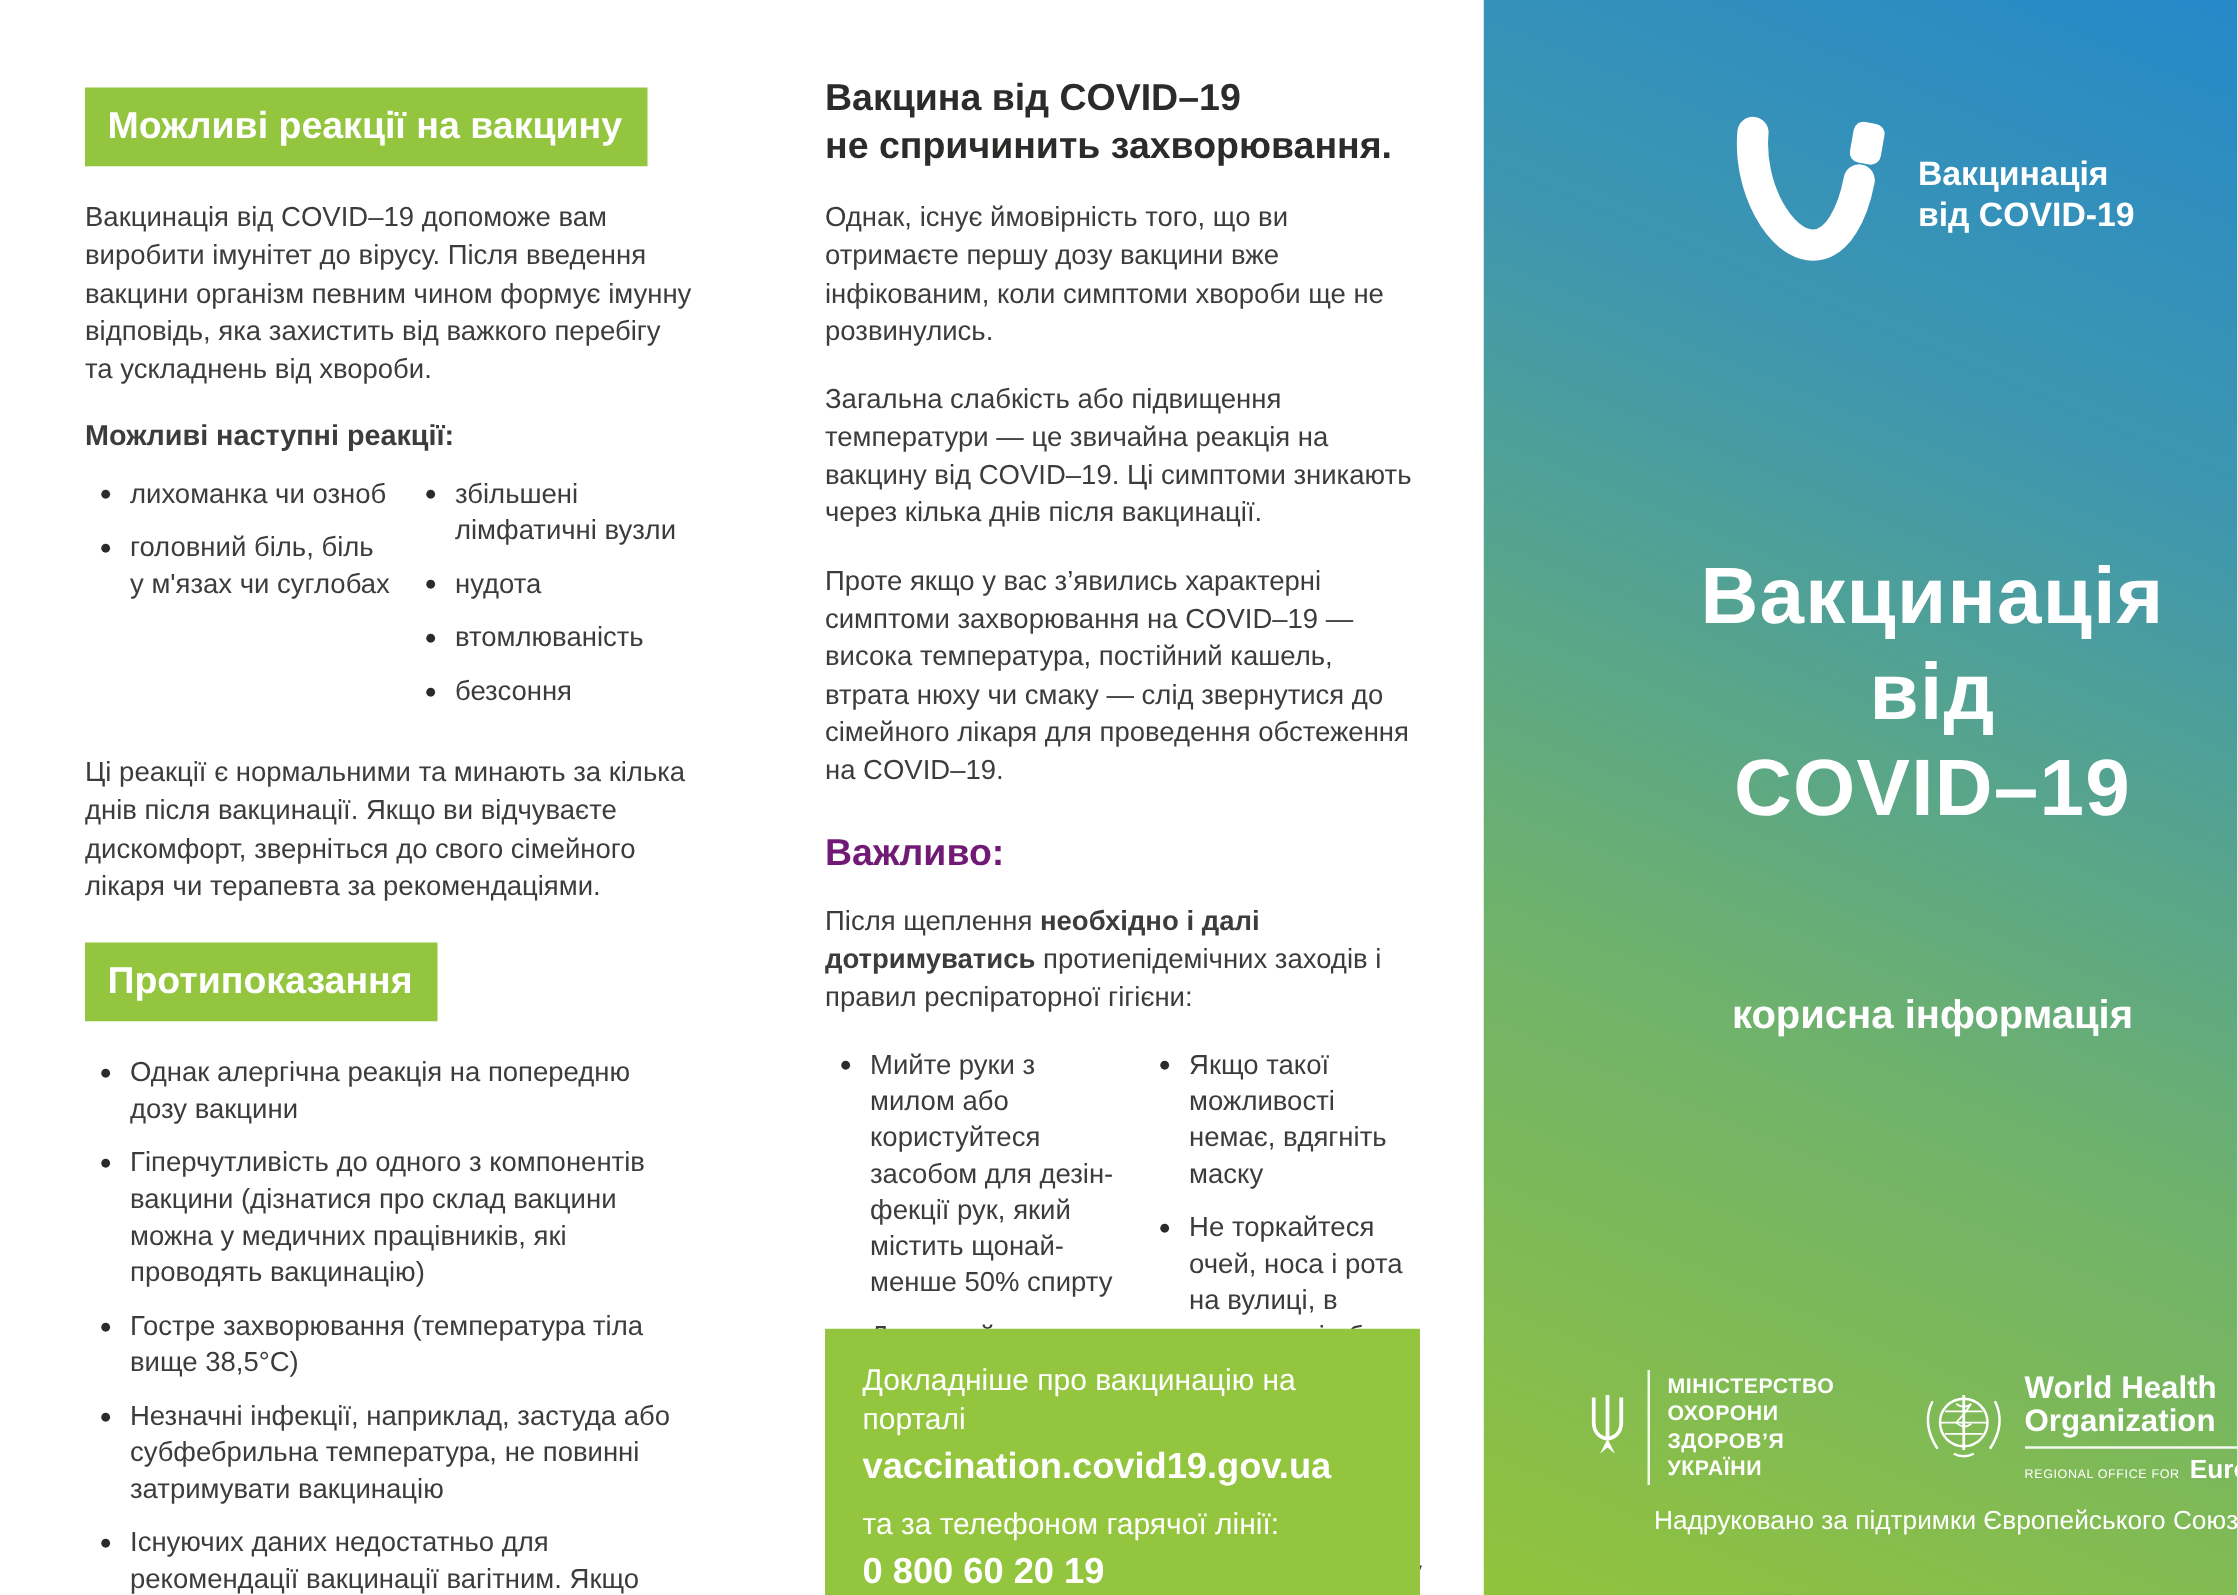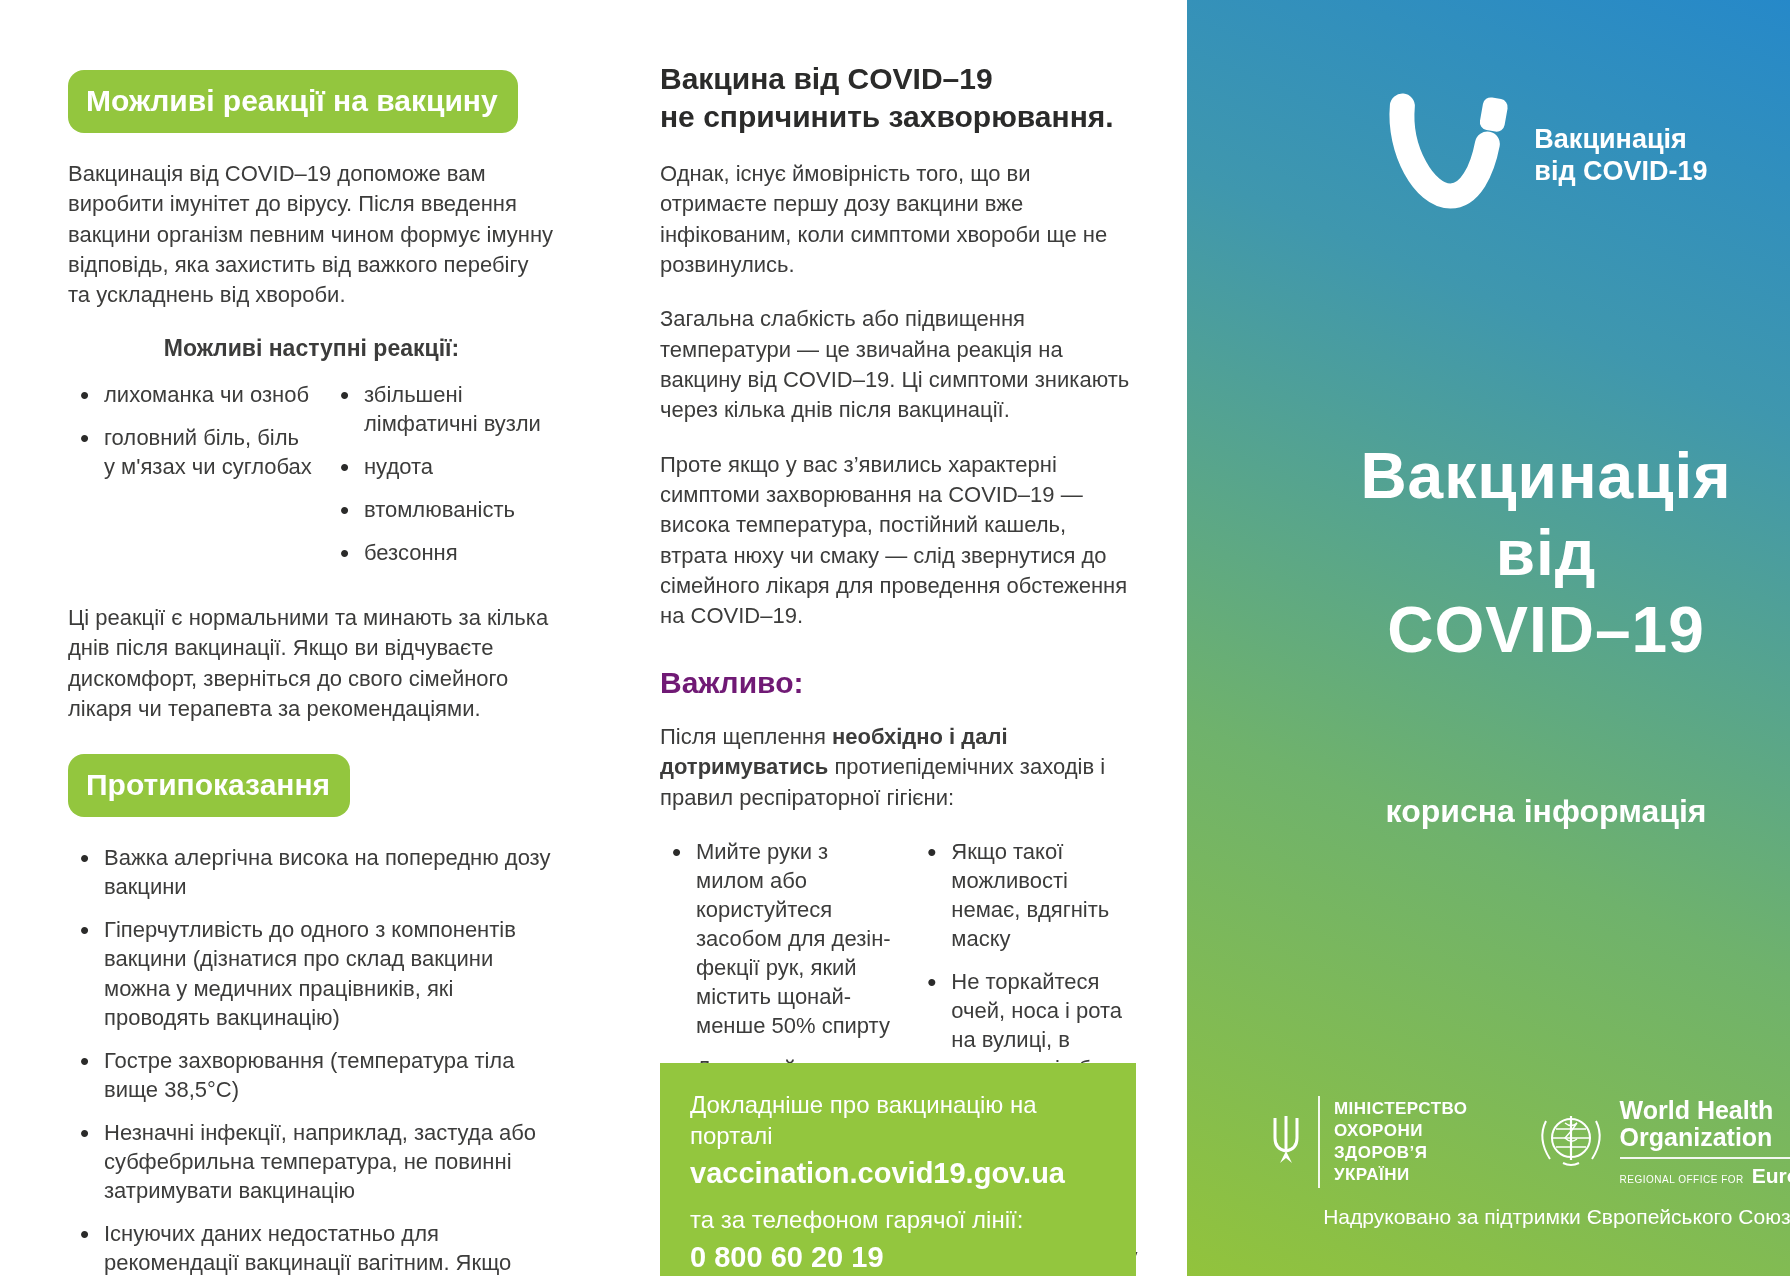--- a/index.html
+++ b/index.html
@@ -6,25 +6,25 @@
   .page{
     position:relative;width:1790px;height:1276px;background:#ffffff;overflow:hidden;
     font-family:"Liberation Sans","DejaVu Sans",sans-serif;color:#3c3c3b;
   }
   
   .col-left{position:absolute;left:68px;top:70px;width:487px;}
   .col-mid{position:absolute;left:660px;top:60px;width:478px;}
   
   .green-bar{
     display:inline-block;background:#93c63e;color:#ffffff;font-weight:bold;
-    font-size:30px;line-height:1;padding:16px 20px 17px 18px;margin:0 0 26px 0;border-radius:16px;
+    font-size:30px;line-height:1;padding:16px 20px 17px 18px;margin:0 0 26px 0;
   }
   
   .body-text{font-size:22px;line-height:1.38;margin:0 0 24px 0;}
-  .sub-head{font-size:23px;font-weight:bold;margin:0 0 18px 0;text-align:center;}
+  .sub-head{font-size:23px;font-weight:bold;margin:0 0 18px 0;}
   
   ul.blist{margin:0;padding:0;list-style:none;}
   ul.blist li{position:relative;padding-left:36px;margin-bottom:14px;font-size:22px;line-height:1.32;}
   ul.blist li::before{content:"•";position:absolute;left:12px;top:-2px;font-size:26px;color:#2b2b2a;}
   .two-col{display:flex;gap:14px;margin:0 0 22px 0;}
   .two-col .c1{width:52%;}
   .two-col .c2{width:48%;}
   
   .mid-heading{font-size:30px;font-weight:bold;line-height:1.28;margin:0 0 22px 0;color:#2b2b2a;}
   .important-head{font-size:30px;font-weight:bold;margin:34px 0 22px 0;color:#701a75;}
@@ -79,21 +79,21 @@
         <li>нудота</li>
         <li>втомлюваність</li>
         <li>безсоння</li>
       </ul>
     </div>
 
     <p class="body-text" style="margin-bottom:30px;">Ці реакції є нормальними та минають за кілька днів після вакцинації. Якщо ви відчуваєте дискомфорт, зверніться до свого сімейного лікаря чи терапевта за рекомендаціями.</p>
 
     <div class="green-bar">Протипоказання</div>
     <ul class="blist">
-      <li>Важка алергічна висока на попередню дозу вакцини</li>
+      <li>Однак алергічна реакція на попередню дозу вакцини</li>
       <li>Гіперчутливість до одного з компонентів вакцини (дізнатися про склад вакцини можна у медичних працівників, які проводять вакцинацію)</li>
       <li>Гостре захворювання (температура тіла вище 38,5°С)</li>
       <li>Незначні інфекції, наприклад, застуда або субфебрильна температура, не повинні затримувати вакцинацію</li>
       <li>Існуючих даних недостатньо для рекомендації вакцинації вагітним. Якщо вагітність настала між двома дозами вакцинації, другу дозу слід вводити після пологів</li>
     </ul>
   </div>
 
   <div class="col-mid">
     <div class="mid-heading">
       <div>Вакцина від COVID–19</div>

